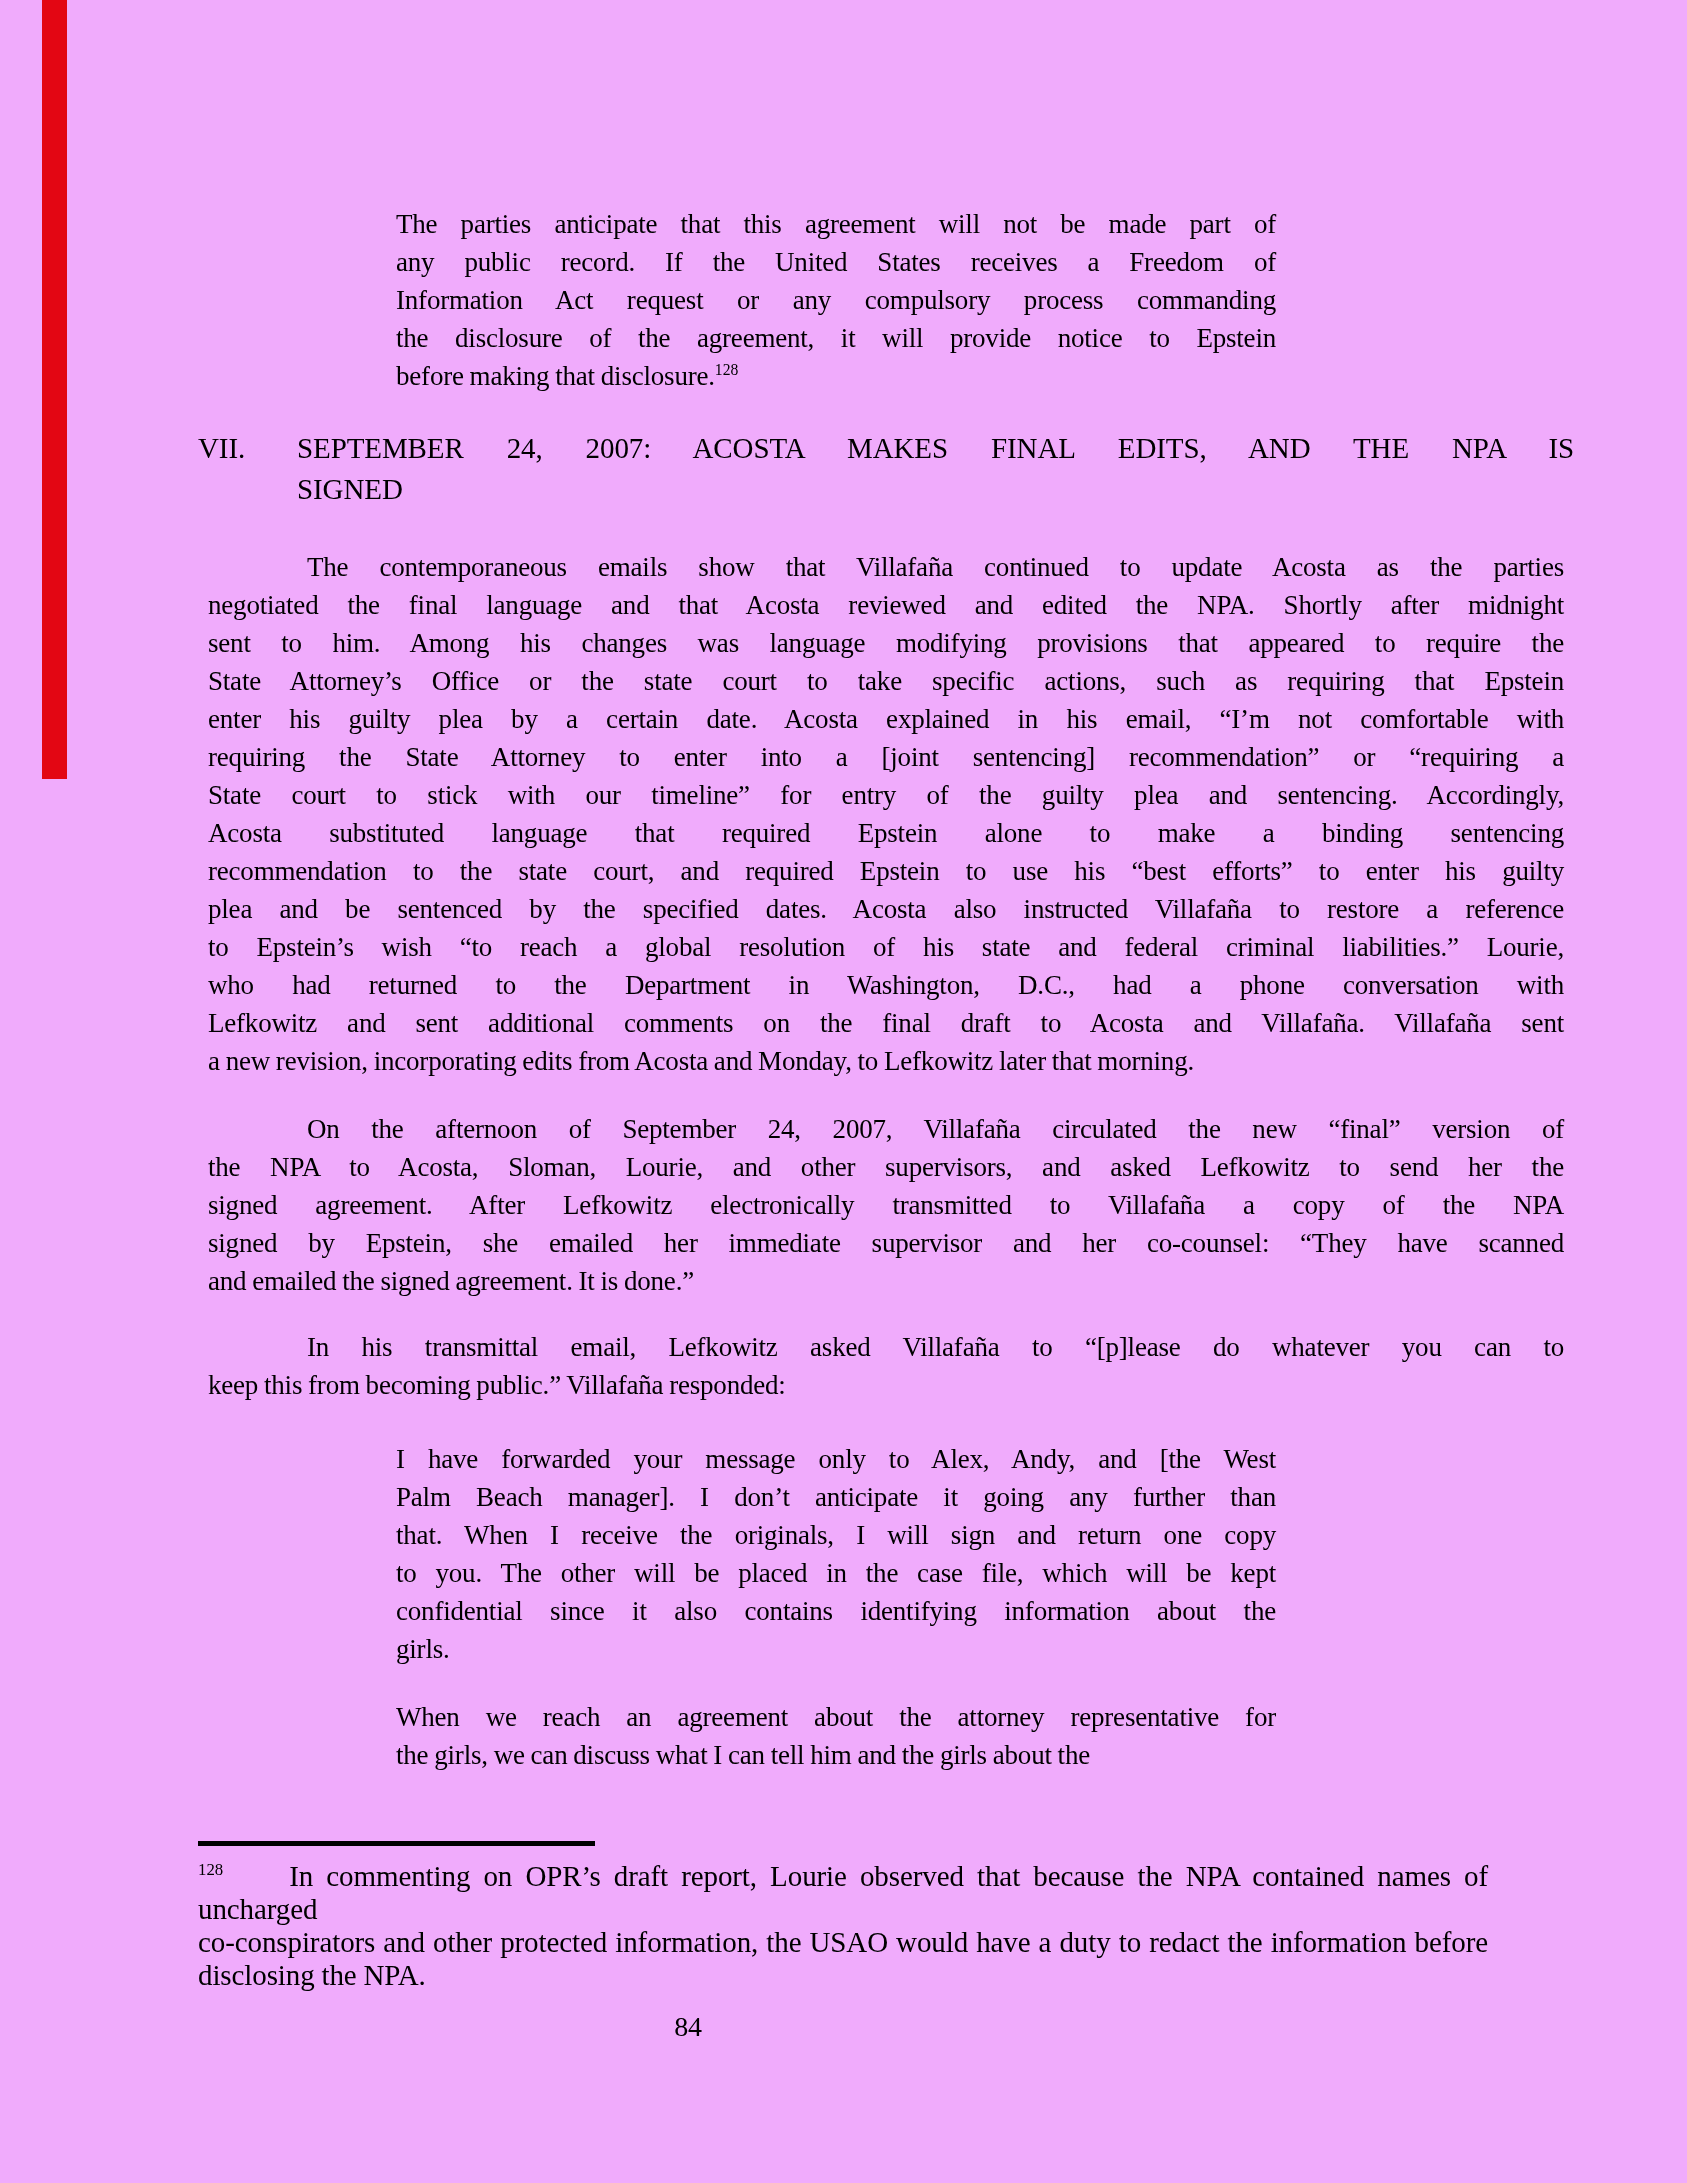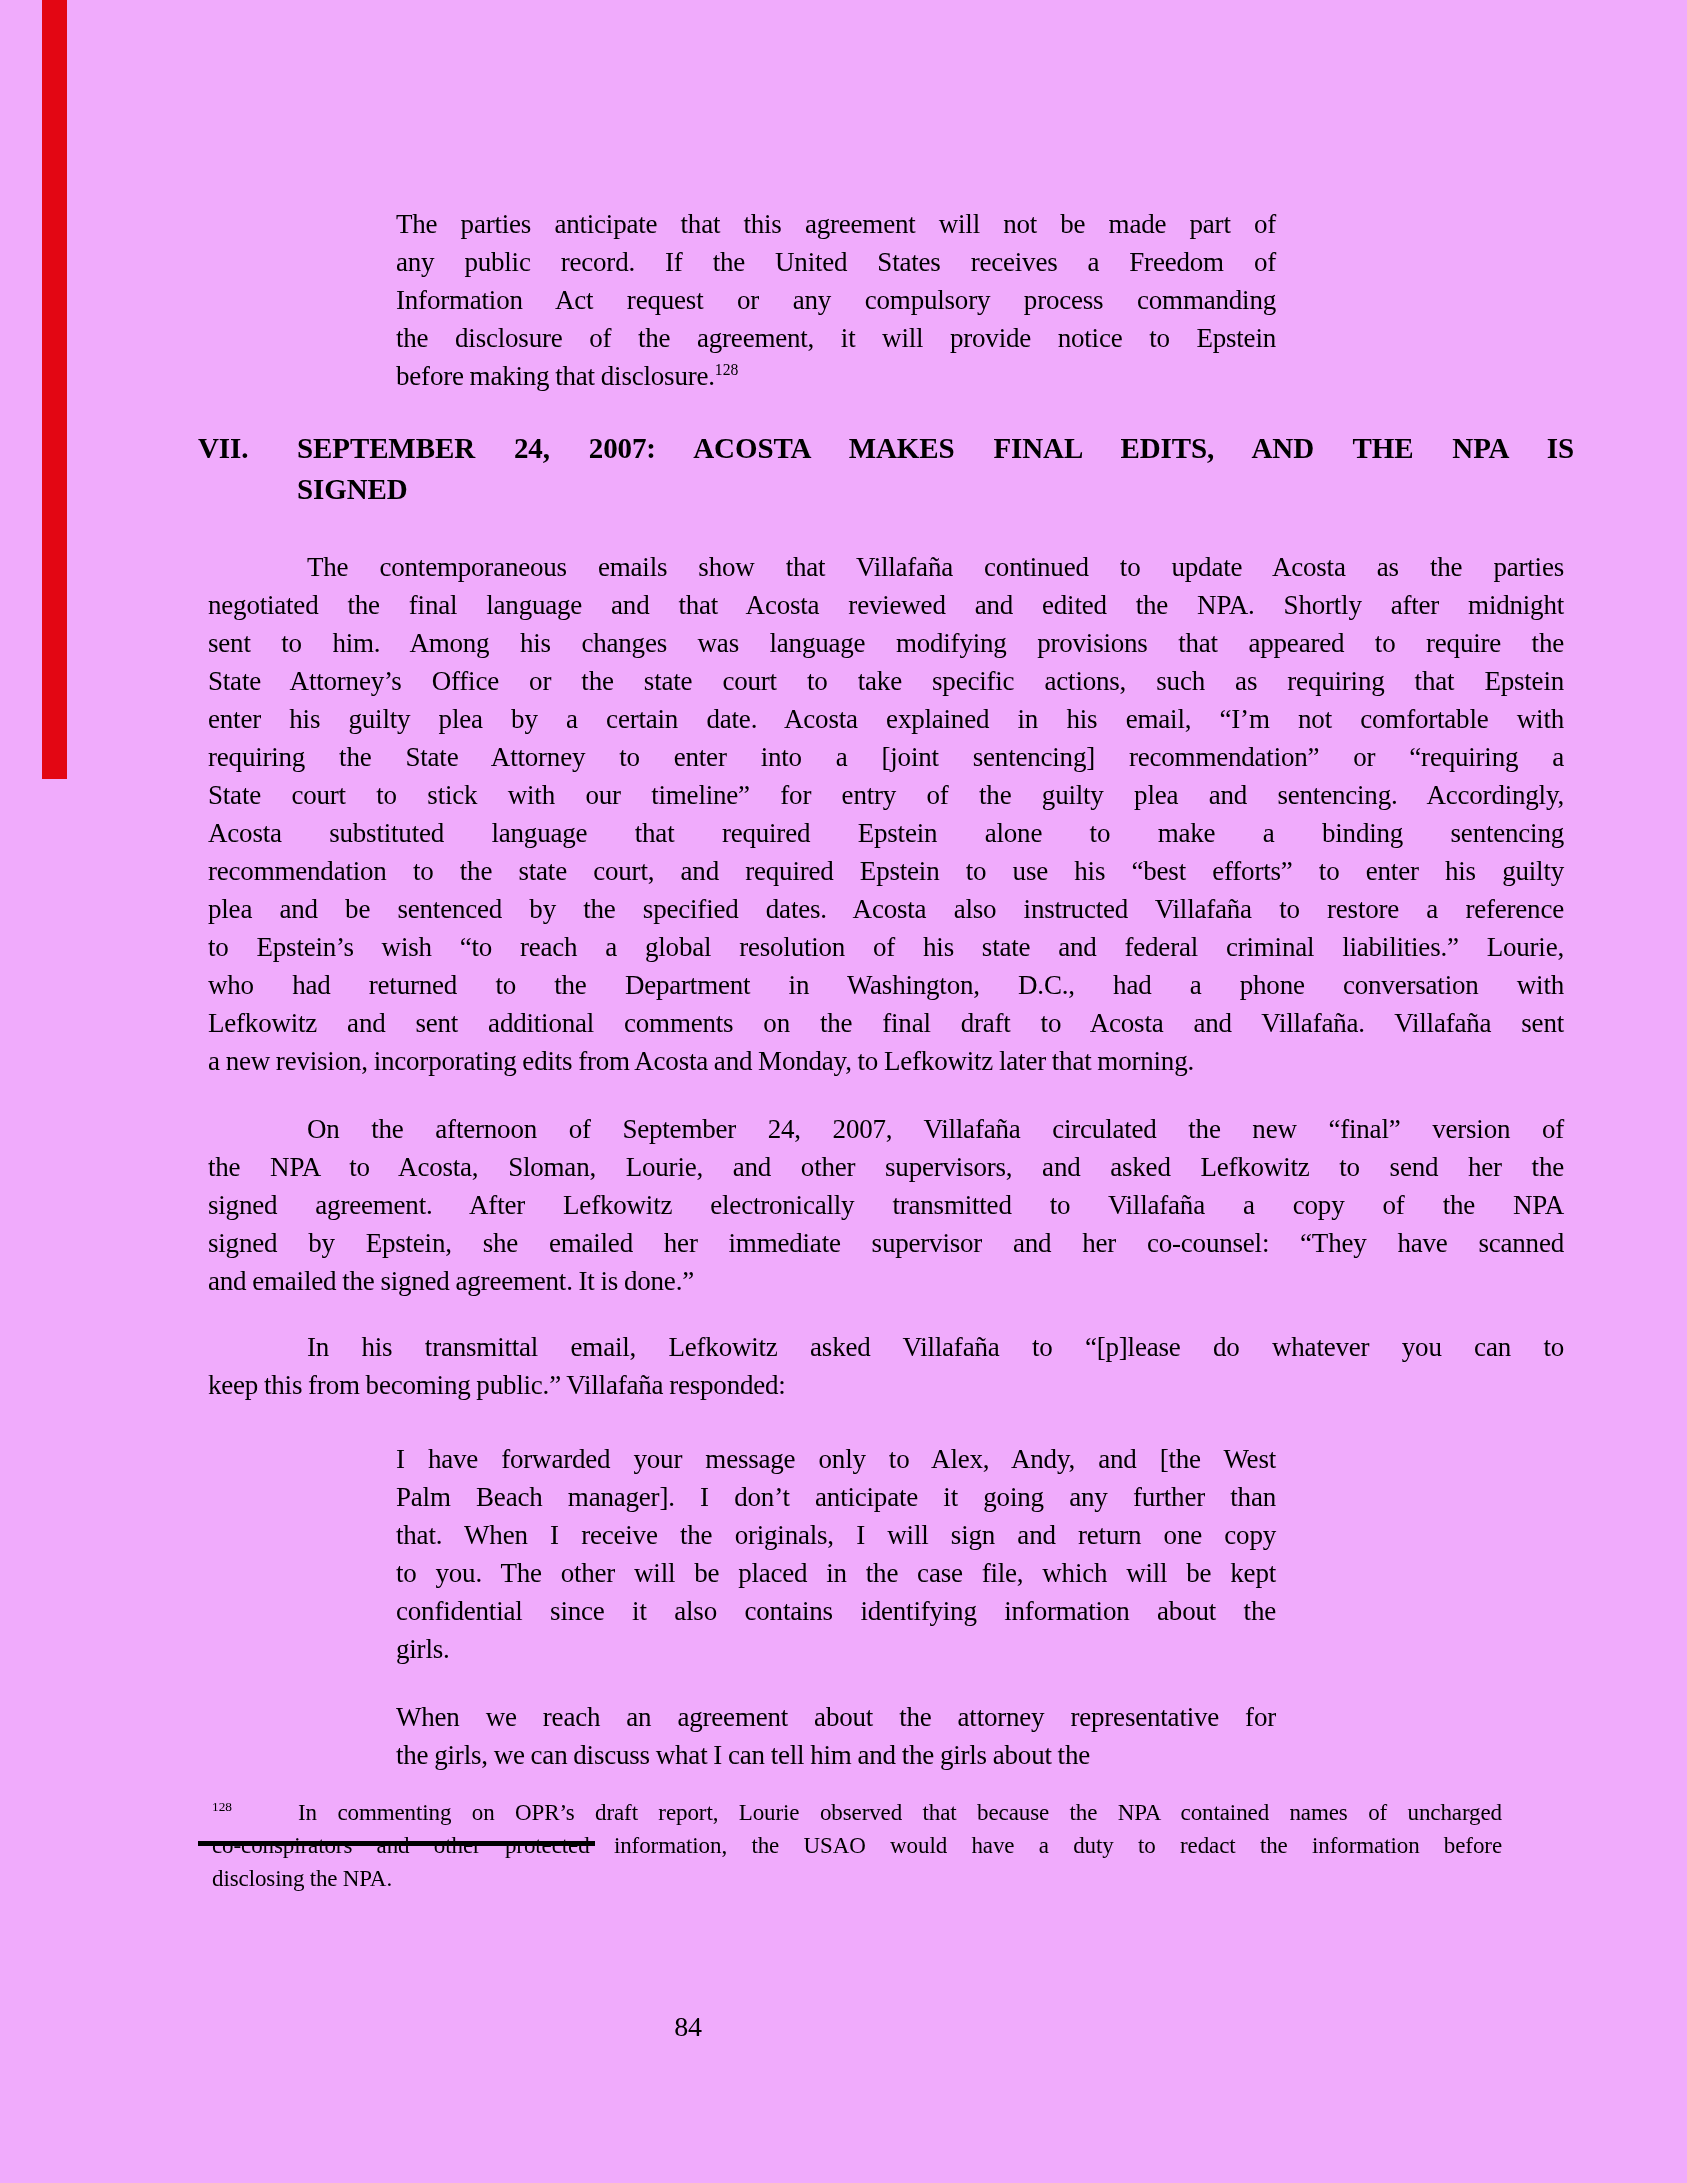--- a/index.html
+++ b/index.html
@@ -28,21 +28,21 @@
   .tl { text-align:justify; text-align-last:justify; }
   .tl.last { text-align-last:left; }
   .indent-first .tl:first-child { text-indent:99px; }
 
   .bq { width:880px; margin-left:198px; line-height:38px; }
   .bq-top { margin-top:0; }
 
   .heading {
     display:flex;
     margin-top:33px;
-    font-weight:bold;
+    font-weight:normal;
     font-size:29px;
     line-height:41px;
     letter-spacing:-0.1px;
   }
   .h-num { width:99px; flex:none; }
   .h-text { flex:1; min-width:0; }
 
   .para { margin:10px; }
   .p1 { margin-top:38px; }
   .p2 { margin-top:30px; }
@@ -54,27 +54,26 @@
   sup { font-size:0.58em; vertical-align:super; line-height:0; letter-spacing:0; }
 
   .fn-sep {
     position:absolute;
     left:198px; top:1841px;
     width:397px; height:5.3px;
     background:#000;
   }
   .footnote {
     position:absolute;
-    left:198px; top:1796px;
+    left:198px; top:1860px;
     width:1290px;
-    font-size:23px;
+    font-size:29px;
     line-height:33px;
     letter-spacing:-0.1px;
     word-spacing:-0.3px;
-    margin-left:14px;
   }
   .fn-gap { display:inline-block; width:66px; }
 
   .page-num {
     position:absolute;
     top:2010px; left:0;
     width:1376px;
     text-align:center;
     font-size:28px;
     line-height:33px;

